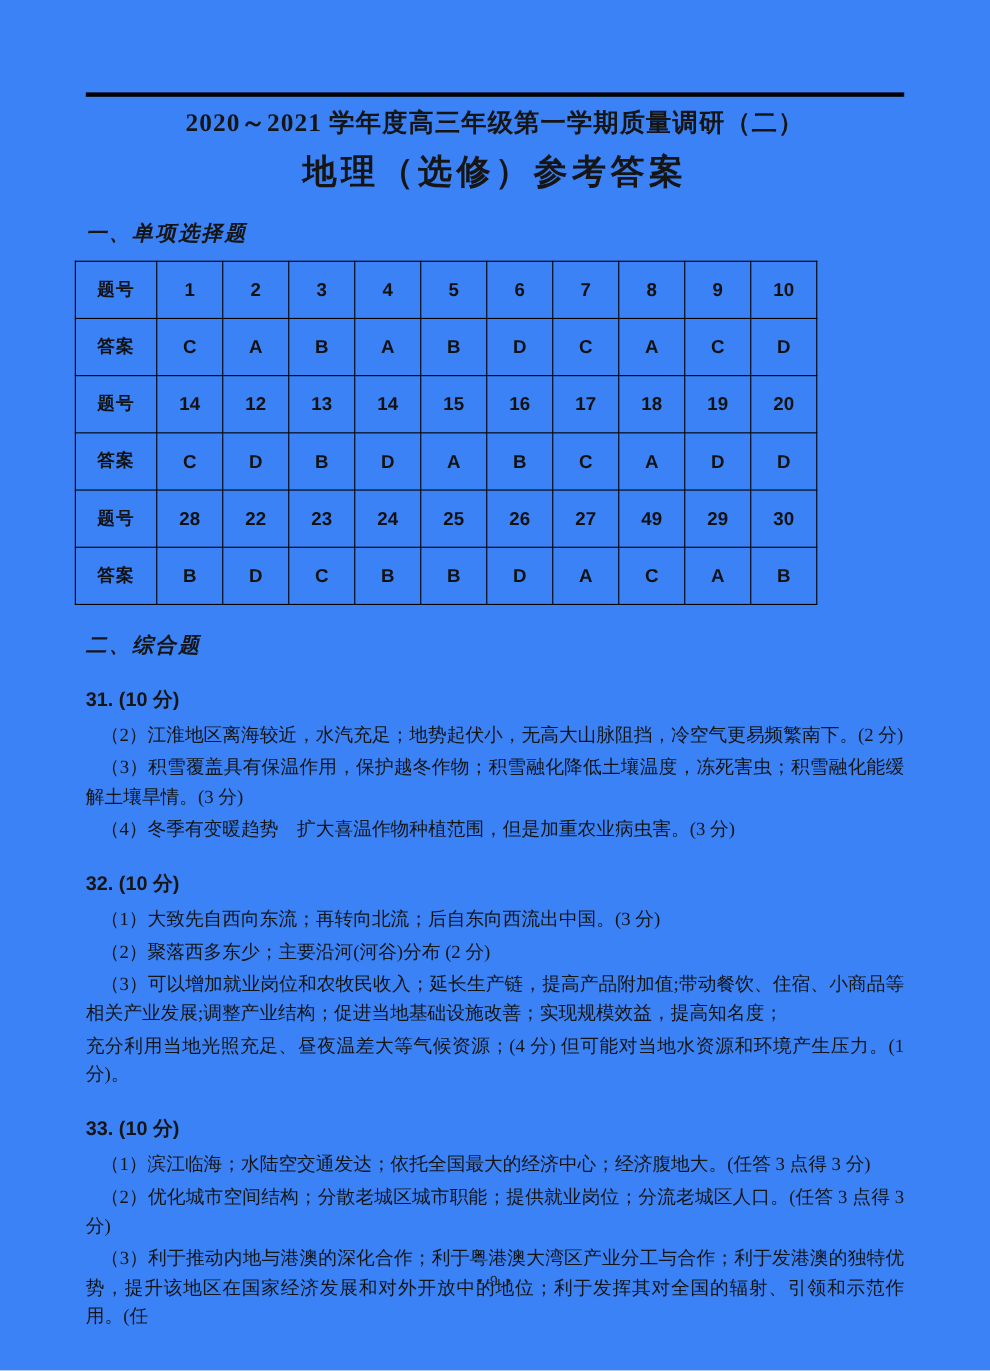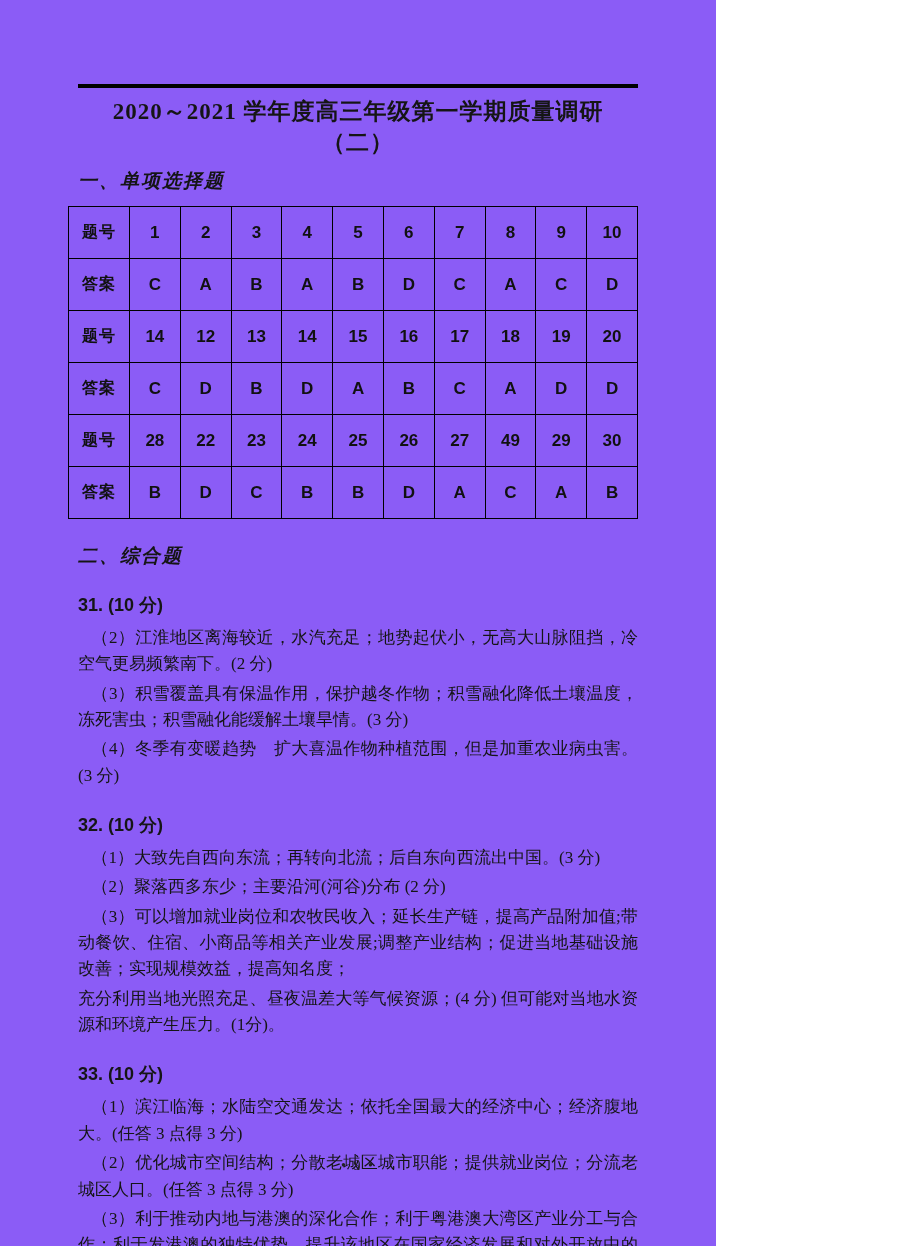--- a/index.html
+++ b/index.html
@@ -1,23 +1,23 @@
 <!DOCTYPE html>
 <html><head>
 <meta charset="utf-8">
 <style>
   * { box-sizing: border-box; }
   html, body { margin: 0; padding: 0; background: #ffffff; }
 
   .page {
-    width: 716px;
+    width: 900px;
     height: 1246px;
     position: relative;
     padding: 58px 78px 0 78px;
-    background: #8b5cf6;
+    background: #3b82f6;
     color: #151515;
     font-family: "Liberation Serif", "DejaVu Serif", serif;
     overflow: hidden;
   }
 
   .top-rule {
     height: 4px;
     background: #000;
     margin: 26px 0 8px 0;
   }
@@ -98,20 +98,21 @@
   }
 </style>
 </head>
 <body>
 
 <div class="page">
 
   <div class="top-rule"></div>
 
   <div class="title-line1">2020～2021 学年度高三年级第一学期质量调研（二）</div>
+  <div class="title-line2">地理（选修）参考答案</div>
 
   <div class="sec-head">一、单项选择题</div>
 
   <table class="answers">
     <tbody id="answer-table-body">
         <tr>
           <td class="row-head">题号</td>
           <td>1</td>
           <td>2</td>
           <td>3</td>

